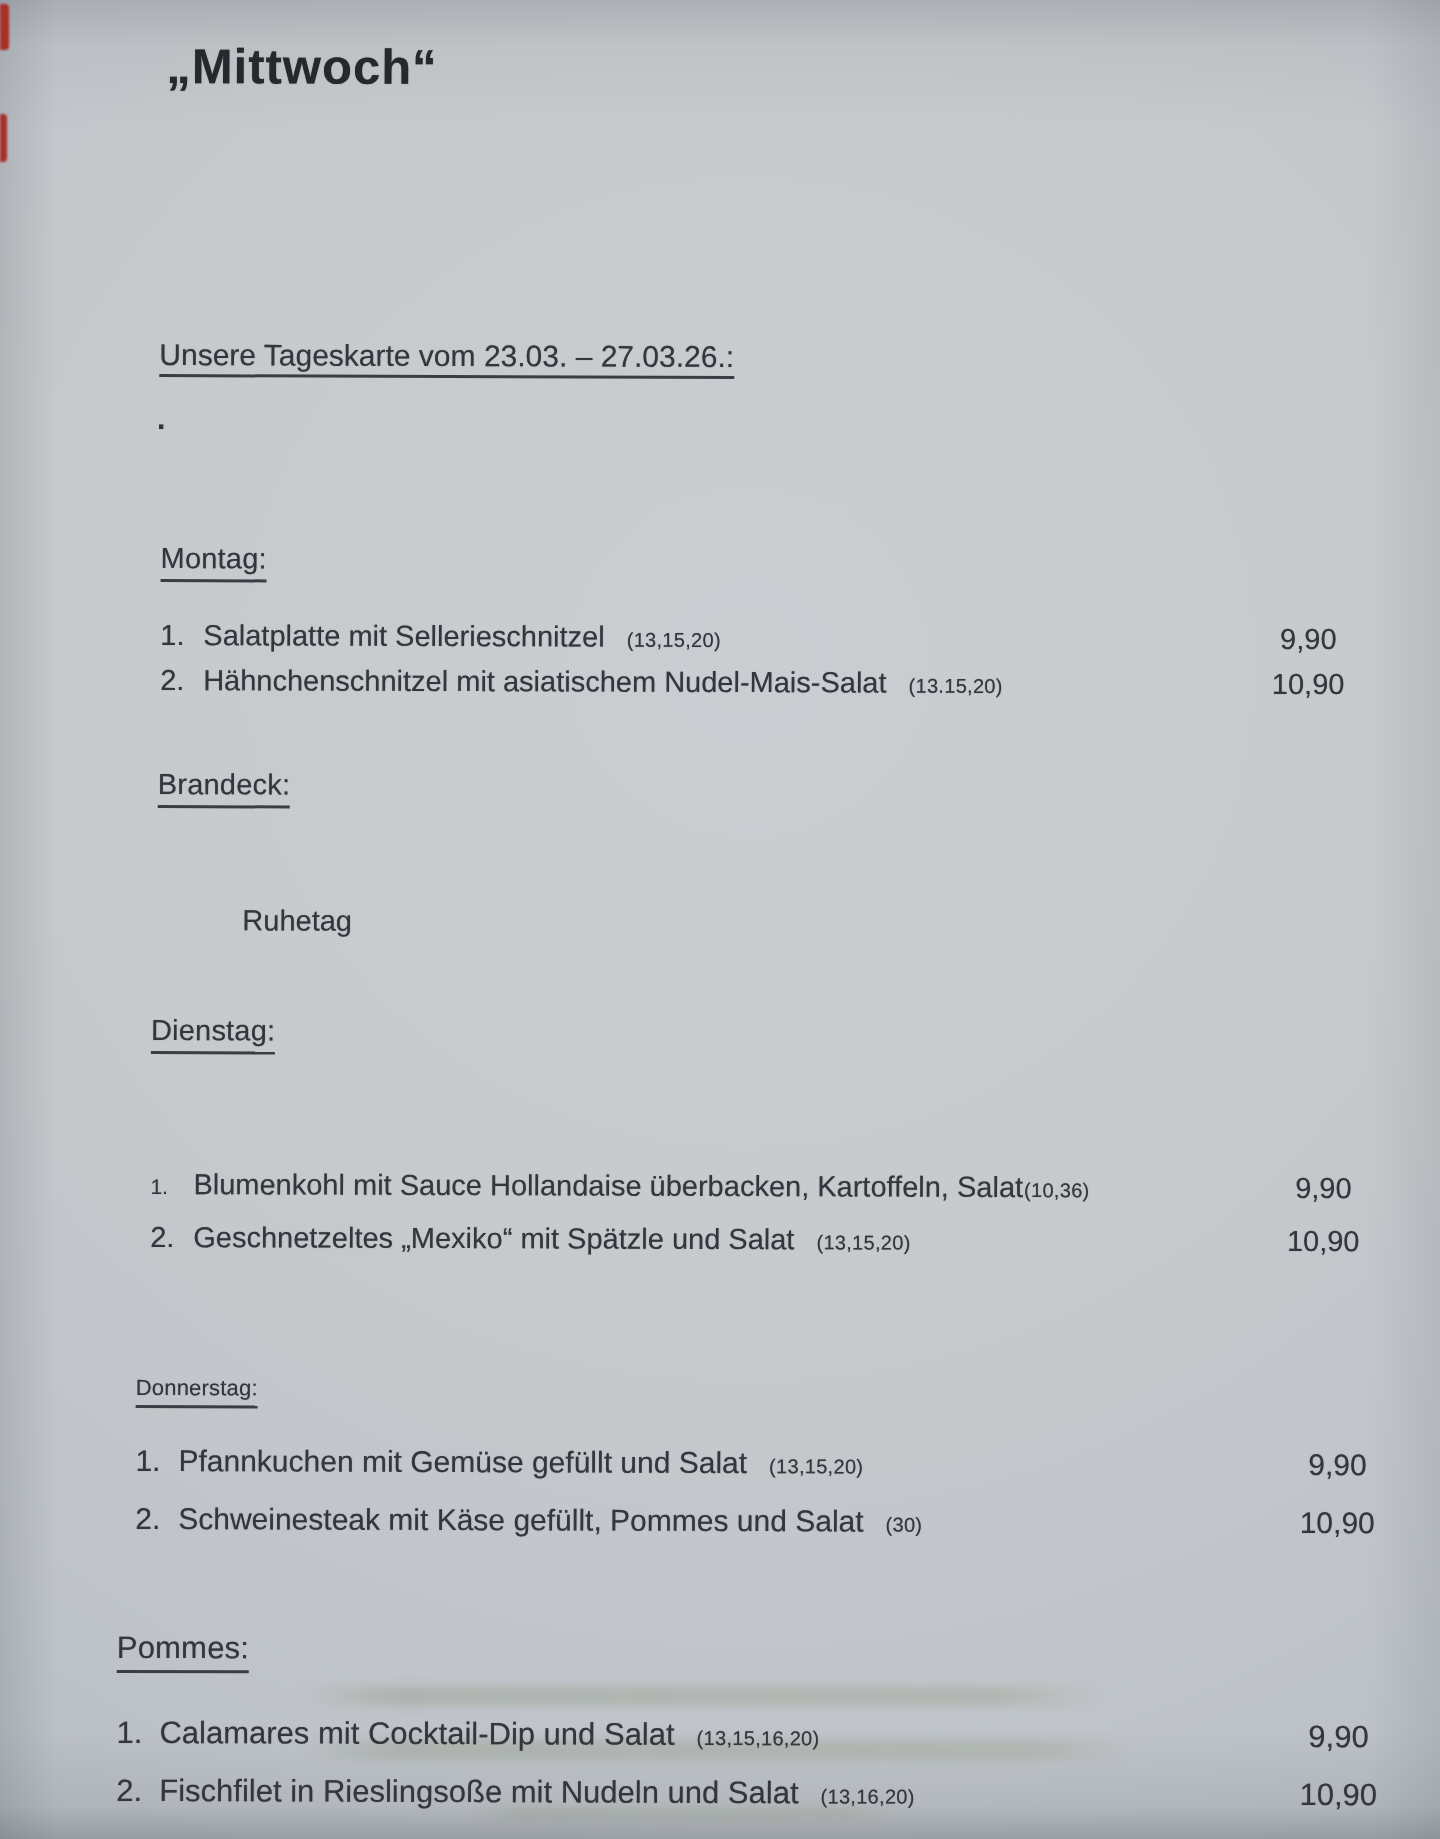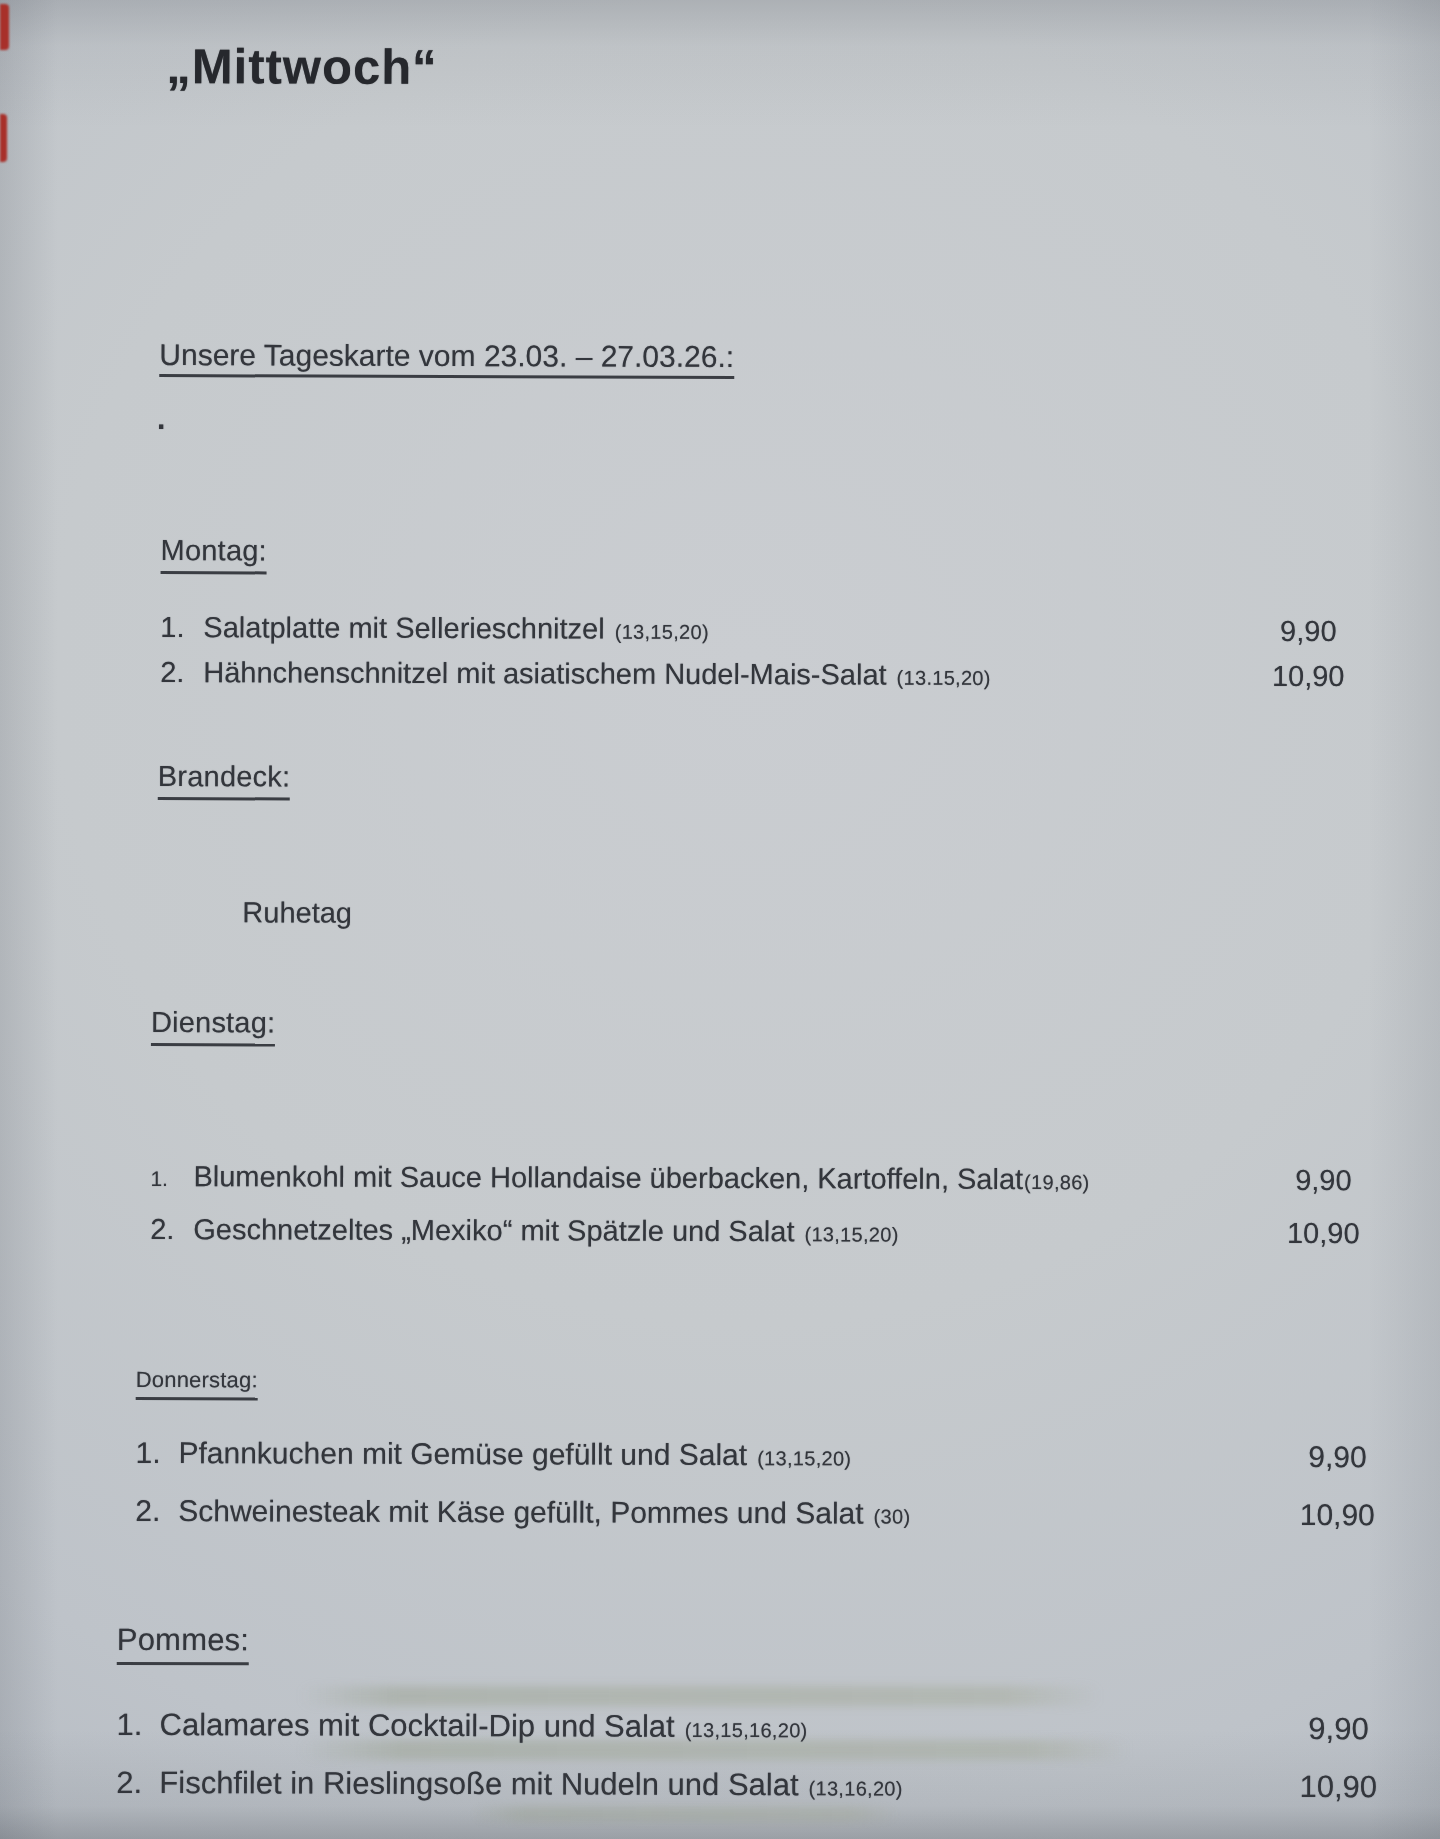--- a/index.html
+++ b/index.html
@@ -36,41 +36,41 @@
   .subtitle .u{border-bottom:3px solid #3a3d43;padding-bottom:3px;}
   .stray-dot{position:absolute;left:156px;top:404px;font-size:30px;font-weight:bold;}
 
   .section{position:absolute;}
   .s0{top:536px;left:160px;width:1208px;}
   .s1{top:762px;left:158px;width:1100px;}
   .s2{top:1008px;left:152px;width:1233px;}
   .s3{top:1369px;left:138px;width:1262px;}
   .s4{top:1624px;left:120px;width:1282px;}
 
-  .day{display:inline-block;font-size:29px;border-bottom:3px solid #3a3d43;padding-bottom:4px;letter-spacing:0.2px;}
+  .day{display:inline-block;font-size:29px;border-bottom:3px solid #3a3d43;padding-bottom:4px;letter-spacing:0.2px;margin-top:8px;}
   .s3 .day{font-size:22px;}
   .s4 .day{font-size:31px;}
 
   .items{margin-top:33px;}
   .s2 .items{margin-top:110px;}
   .s3 .items{margin-top:33px;}
   .s4 .items{margin-top:40px;}
 
   .row{display:flex;align-items:baseline;font-size:29px;line-height:40px;}
   .s3 .row{font-size:30px;}
   .s4 .row{font-size:31px;}
   .row + .row{margin-top:2px;}
   .s2 .row + .row{margin-top:10px;}
   .s3 .row + .row{margin-top:15px;}
   .s4 .row + .row{margin-top:15px;}
 
   .num{flex:none;width:43px;}
   .num.num-small{font-size:21px;}
   .text{flex:1 1 auto;white-space:nowrap;overflow:visible;}
-  .allergens{font-size:20px;margin-left:10px;letter-spacing:0.3px;}
+  .allergens{font-size:20px;margin-left:22px;letter-spacing:0.3px;}
   .allergens.tight{margin-left:1px;}
   .price{flex:none;min-width:120px;text-align:center;}
 
   .note{font-size:29px;margin-top:96px;margin-left:85px;}
 </style>
 </head>
 <body>
 
 <div class="photo">
   <div class="red-sliver r1"></div>
@@ -96,21 +96,21 @@
             <div class="row soft">
               <span class="num">2.</span>
               <span class="text"><span>Hähnchenschnitzel mit asiatischem Nudel-Mais-Salat</span><span class="allergens">(13.15,20)</span></span>
               <span class="price">10,90</span>
             </div>
           </div></div>
         <div class="section s1"><span class="day soft">Brandeck:</span><div class="note soft">Ruhetag</div></div>
         <div class="section s2"><span class="day soft">Dienstag:</span><div class="items">
             <div class="row soft">
               <span class="num num-small">1.</span>
-              <span class="text"><span>Blumenkohl mit Sauce Hollandaise überbacken, Kartoffeln, Salat</span><span class="allergens tight">(19,86)</span></span>
+              <span class="text"><span>Blumenkohl mit Sauce Hollandaise überbacken, Kartoffeln, Salat</span><span class="allergens tight">(10,36)</span></span>
               <span class="price">9,90</span>
             </div>
             <div class="row soft">
               <span class="num">2.</span>
               <span class="text"><span>Geschnetzeltes „Mexiko“ mit Spätzle und Salat</span><span class="allergens">(13,15,20)</span></span>
               <span class="price">10,90</span>
             </div>
           </div></div>
         <div class="section s3"><span class="day soft">Donnerstag:</span><div class="items">
             <div class="row soft">

